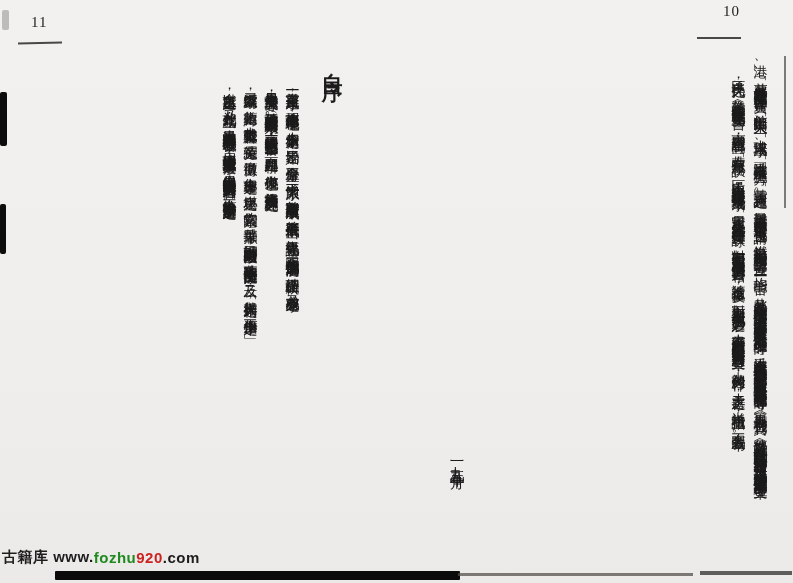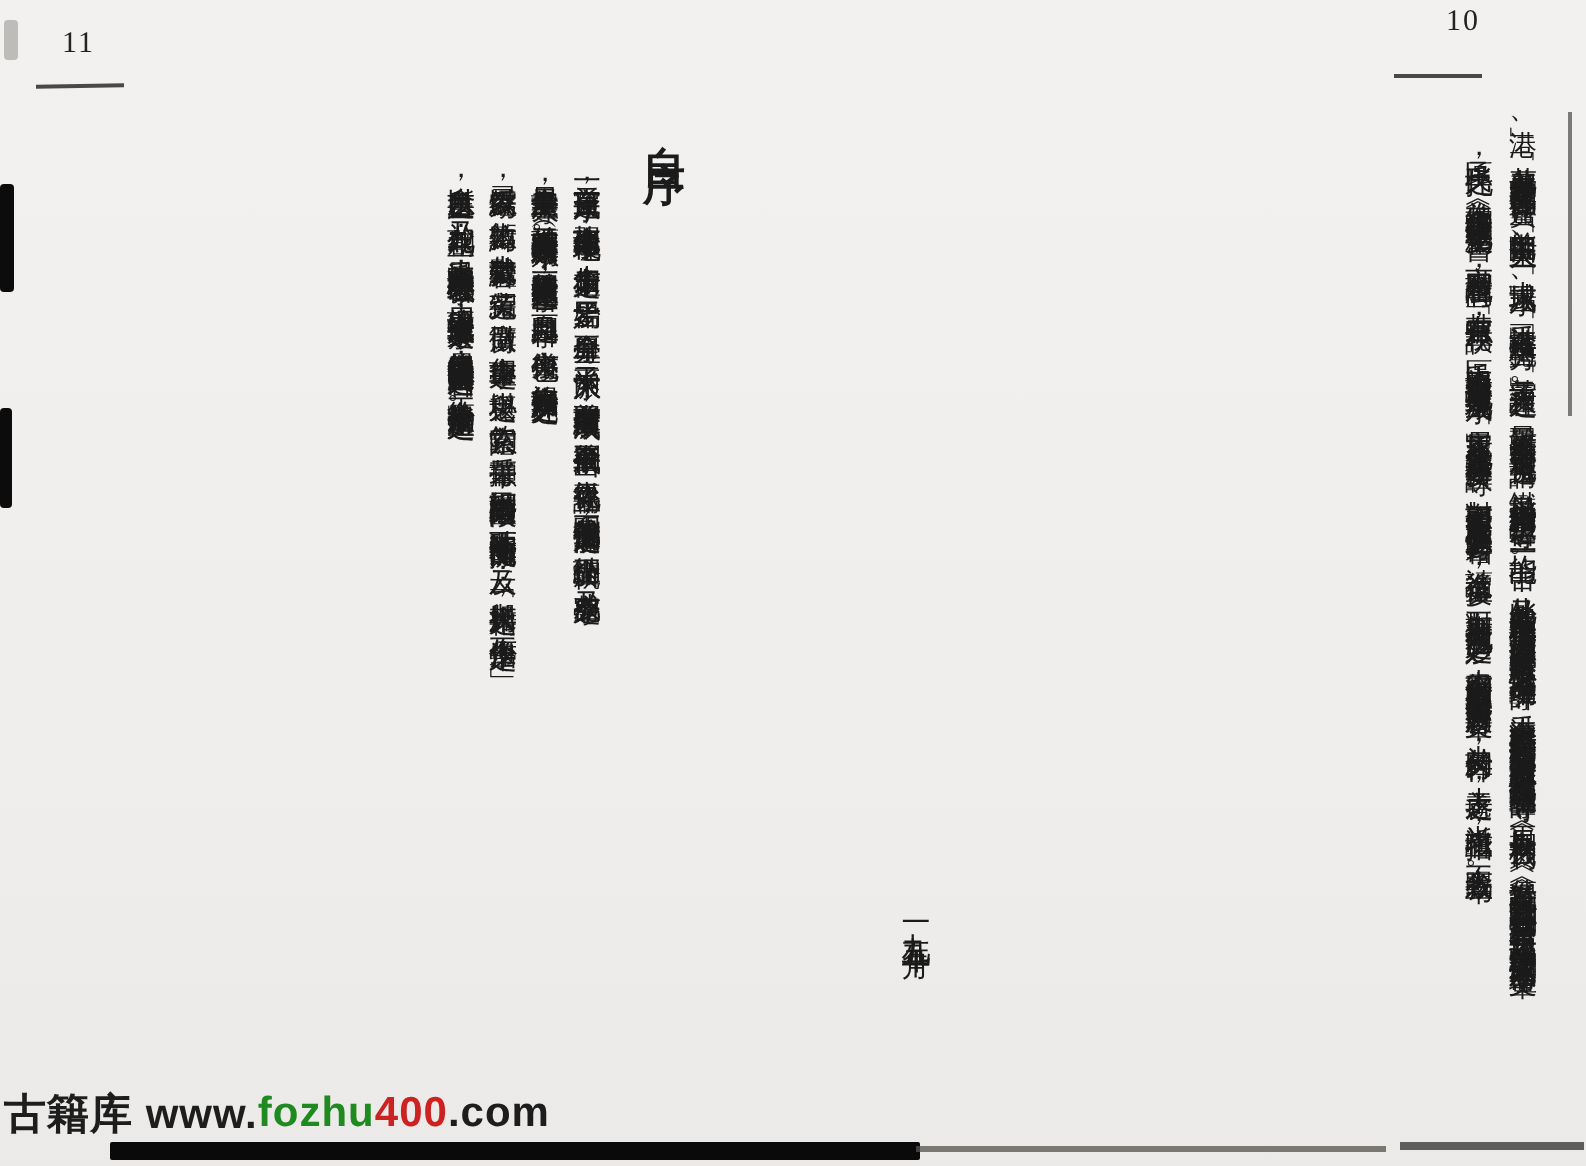--- a/index.html
+++ b/index.html
@@ -46,21 +46,21 @@
   .blob2{left:0;top:204px;width:6px;height:50px;}
   .blob3{left:2px;top:10px;width:7px;height:20px;background:#9a9a96;opacity:.6;}
   .edge-line-right{position:absolute;left:784px;top:56px;width:2px;height:152px;background:#7a7a76;}
   .bottom-bar{position:absolute;left:55px;top:571px;width:405px;height:9px;background:#0a0a0a;border-radius:1px;}
   .bottom-line{position:absolute;left:458px;top:573px;width:235px;height:3px;background:#55524e;opacity:.75;}
   .bottom-dash{position:absolute;left:700px;top:571px;width:92px;height:4px;background:#3a3a38;opacity:.8;}
   
   .watermark{
     position:absolute;left:2px;top:545px;height:24px;display:flex;align-items:center;
     font-family:"Liberation Sans","DejaVu Sans",sans-serif;
-    font-weight:bold;font-size:21px;letter-spacing:.5px;color:#1d1d1d;
+    font-weight:bold;font-size:15px;letter-spacing:.5px;color:#1d1d1d;
     white-space:pre;
   }
 </style>
 </head>
 <body>
 
 <div class="scan">
 
   <div class="pagenum pn-left">11</div>
   <div class="pn-rule rule-left"></div>
@@ -83,16 +83,16 @@
 
   <div class="edge-blob blob1"></div>
   <div class="edge-blob blob2"></div>
   <div class="edge-blob blob3"></div>
   <div class="edge-line-right"></div>
   <div class="bottom-bar"></div>
   <div class="bottom-line"></div>
   <div class="bottom-dash"></div>
 
   <div class="watermark">
-    <span>古籍库 www.</span><span id="wm-green" style="color: rgb(31, 138, 31);">fozhu</span><span id="wm-red" style="color: rgb(204, 34, 34);">400</span><span>.com</span>
+    <span>古籍库 www.</span><span id="wm-green" style="color: rgb(31, 138, 31);">fozhu</span><span id="wm-red" style="color: rgb(204, 34, 34);">920</span><span>.com</span>
   </div>
 
 </div>
 
 </body></html>

